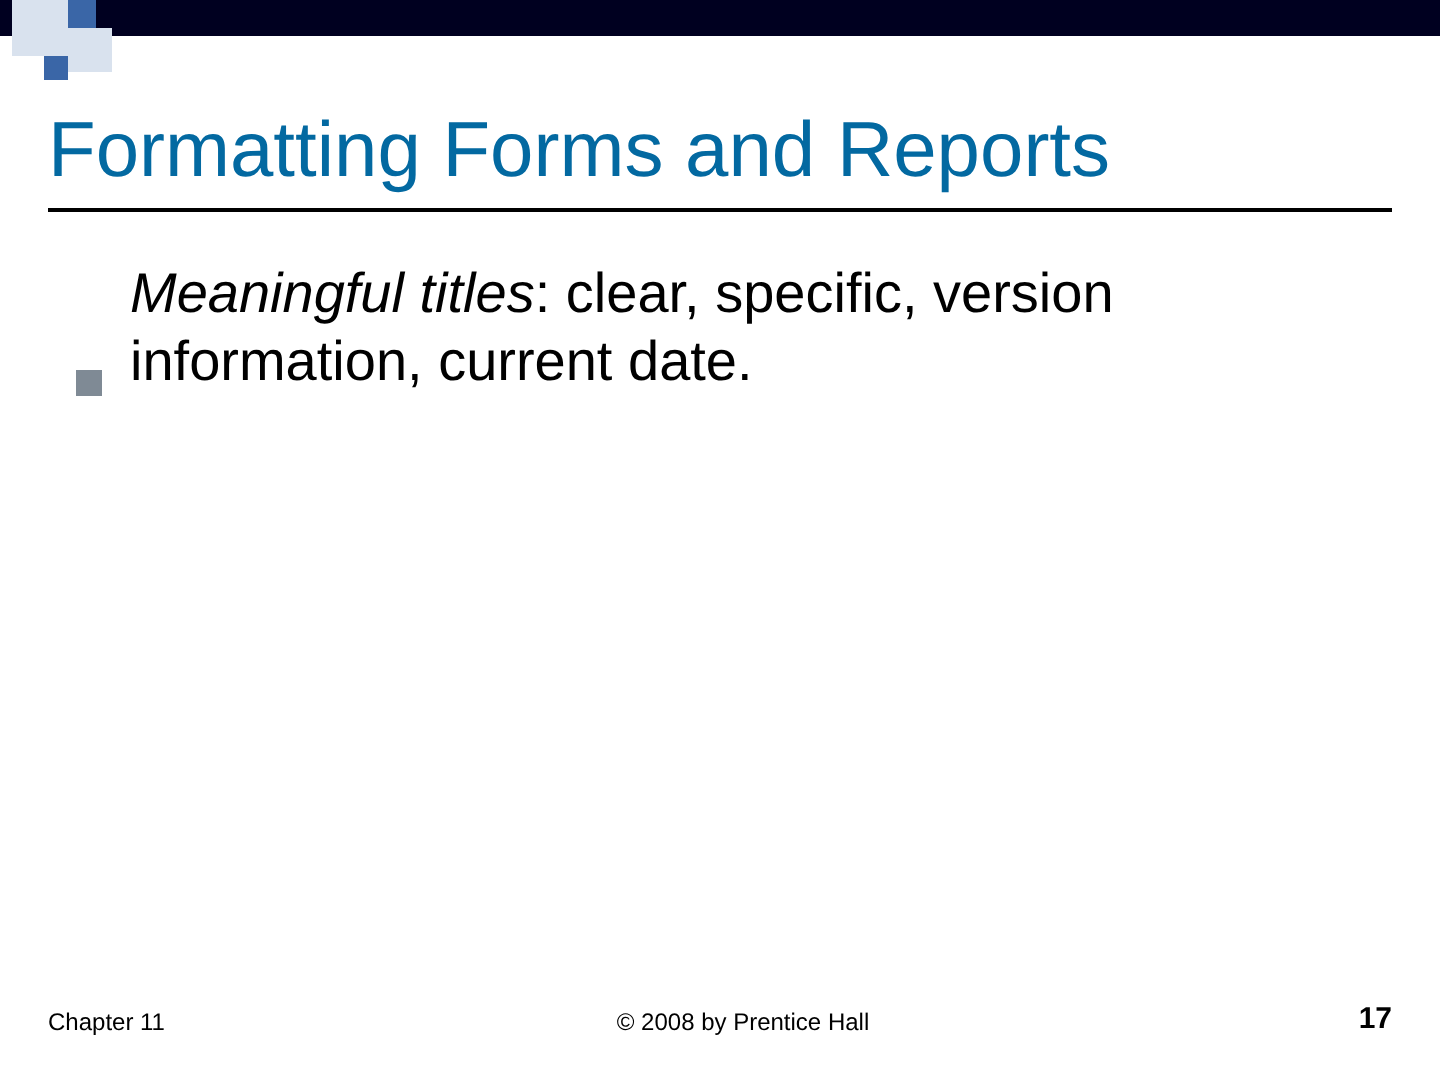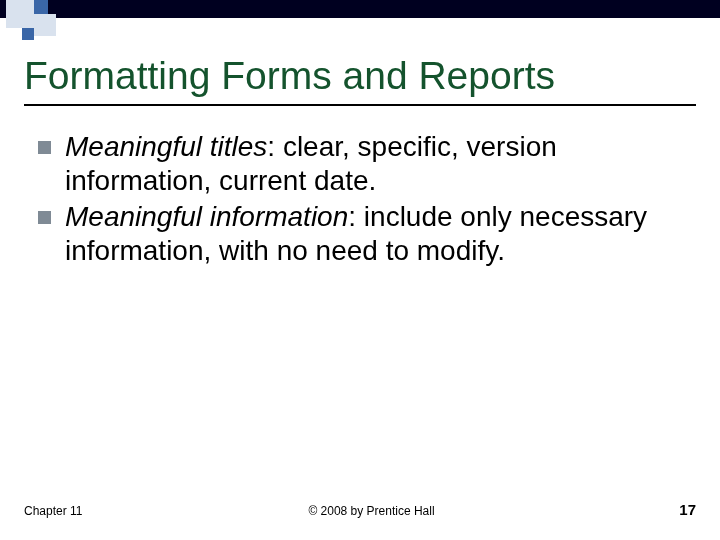--- a/index.html
+++ b/index.html
@@ -47,40 +47,40 @@
     top: 28px; left: 22px;
     width: 12px; height: 12px;
     background: #3a66a7;
   }
   .title {
     position: absolute;
     top: 54px;
     left: 24px;
     font-size: 39px;
     font-weight: normal;
-    color: #14532d;
+    color: #0369a1;
     letter-spacing: 0px;
   }
   .title-underline {
     position: absolute;
     top: 104px;
     left: 24px;
     width: 672px;
     height: 2px;
     background: #000;
   }
   .content {
     position: absolute;
     top: 130px;
     left: 38px;
     width: 640px;
   }
   .bullet-item {
     display: flex;
-    align-items: flex-start;
+    align-items: flex-end;
     margin-bottom: 2px;
   }
   .bullet-marker {
     width: 13px;
     height: 13px;
     background: #7f8a95;
     margin-top: 11px;
     margin-right: 14px;
     flex-shrink: 0;
   }
@@ -130,21 +130,17 @@
 </div>
 
 <h1 class="title">Formatting Forms and Reports</h1>
 <div class="title-underline"></div>
 
 <div class="content">
   <div class="bullet-item">
     <div class="bullet-marker"></div>
     <div class="bullet-text"><span class="lead">Meaningful titles</span><span>: clear, specific, version information, current date.</span></div>
   </div>
-  <div class="bullet-item">
-    <div class="bullet-marker"></div>
-    <div class="bullet-text"><span class="lead">Meaningful information</span><span>: include only necessary information, with no need to modify.</span></div>
-  </div>
 </div>
 
 <div class="footer-left">Chapter 11</div>
 <div class="footer-center">© 2008 by Prentice Hall</div>
 <div class="footer-right">17</div>
 
 </body></html>

